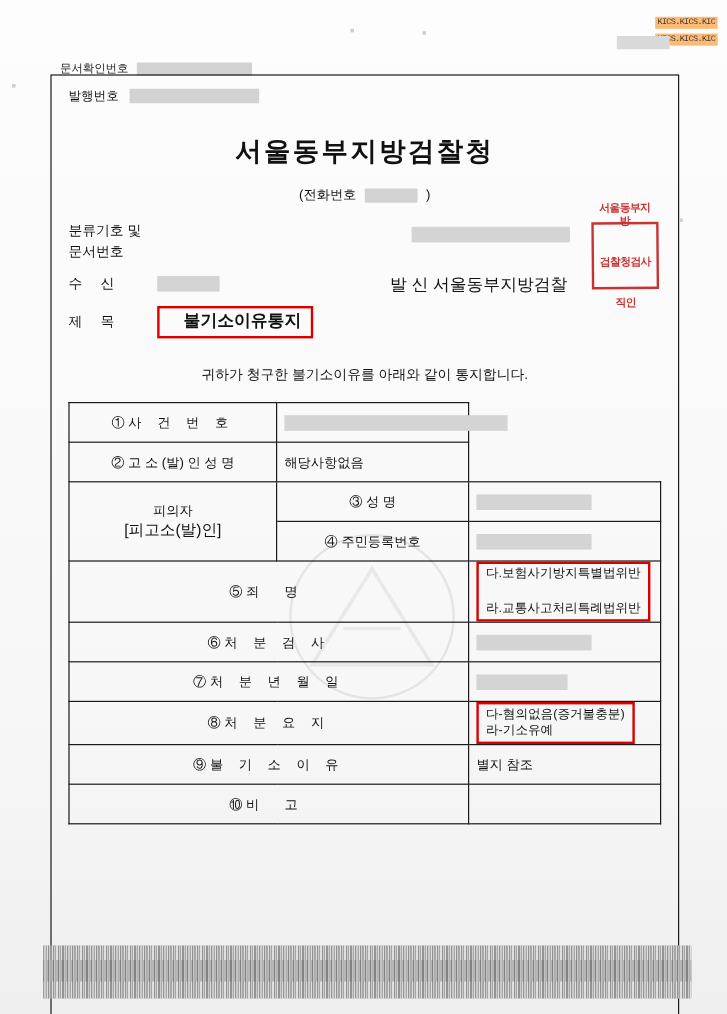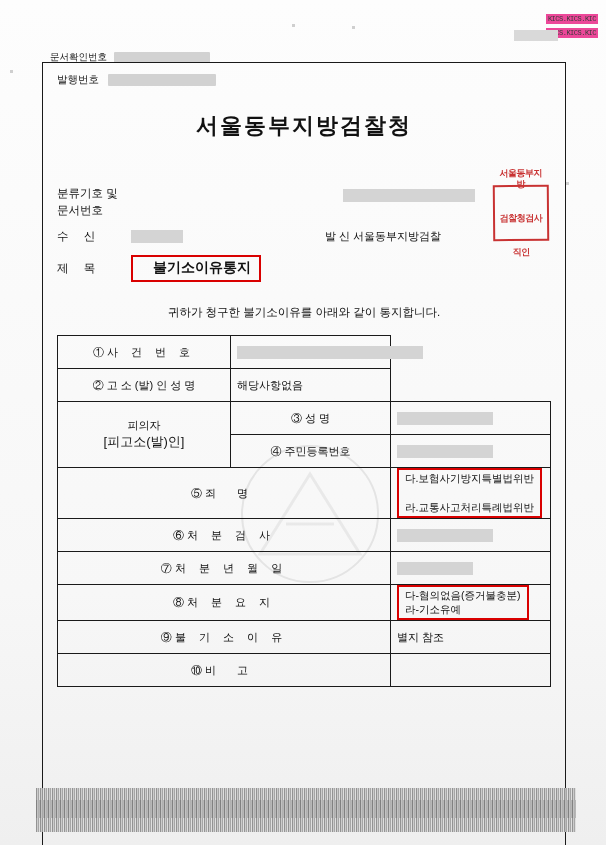--- a/index.html
+++ b/index.html
@@ -30,21 +30,21 @@
     width: 524px;
     height: 715px;
   }
   
   .kics {
     position: absolute;
     font-family: "Liberation Mono", monospace;
     font-size: 7px;
     letter-spacing: -0.5px;
     color: #3a3a3a;
-    background: #ec4899;
+    background: #fdba74;
     padding: 1px 2px;
     white-space: nowrap;
   }
   .kics.k1 { right: 8px; top: 14px; }
   .kics.k2 { right: 8px; top: 28px; }
   .kics-blank {
     position: absolute;
     right: 48px;
     top: 30px;
     width: 44px;
@@ -128,21 +128,21 @@
     left: 88px;
     top: 167px;
     width: 52px;
     height: 13px;
     background: #d4d4d4;
   }
   .sender {
     position: absolute;
     left: 282px;
     top: 166px;
-    font-size: 11px;
+    font-size: 14px;
     white-space: nowrap;
   }
   .subject-row {
     position: absolute;
     left: 14px;
     top: 198px;
     font-size: 11.5px;
     letter-spacing: 6px;
   }
   .subject-box {
@@ -294,20 +294,25 @@
 
     <div class="frame">
 
       <div class="issue-no">
         <span>발행번호</span>
         <span class="redact" style="width:108px;height:12px;margin-left:6px;"></span>
       </div>
 
       <div class="title">서울동부지방검찰청</div>
 
+      <div class="phone-row">
+        <span>(전화번호</span>
+        <span class="redact" style="width:44px;height:12px;margin:0 4px;"></span>
+        <span>)</span>
+      </div>
 
       <div class="class-label">
         <div>분류기호 및</div>
         <div>문서번호</div>
       </div>
       <div class="class-redact"></div>
 
       <div class="recv-row">수   신</div>
       <div class="recv-redact"></div>
       <div class="sender">발 신  서울동부지방검찰</div>

